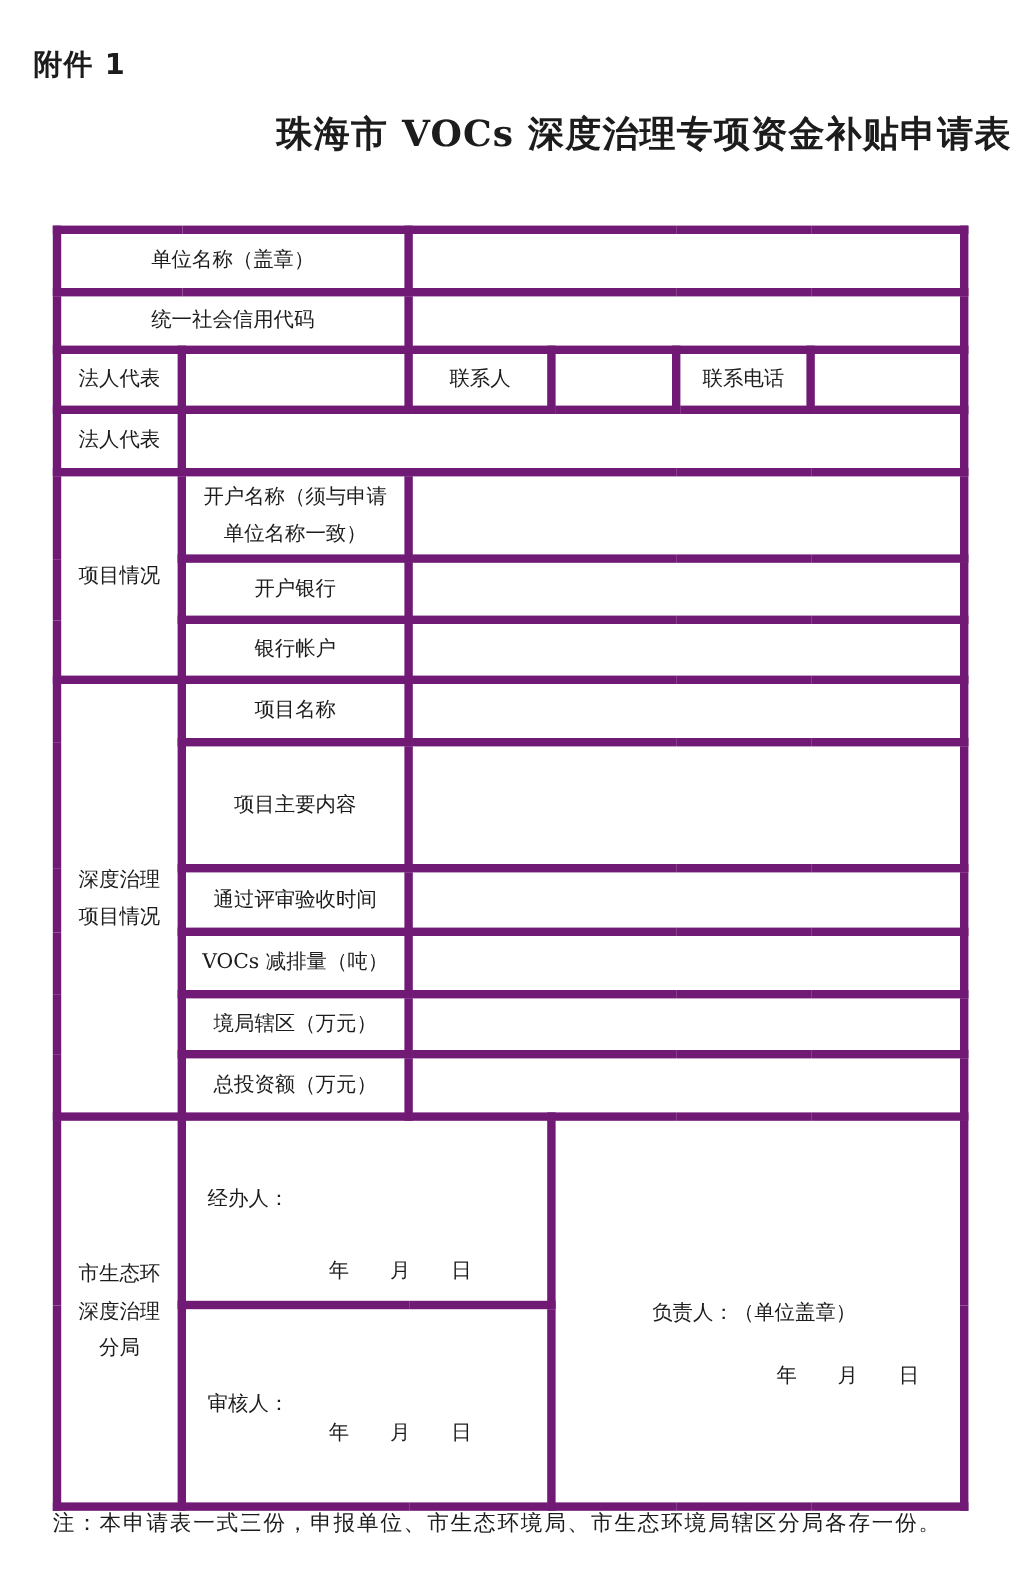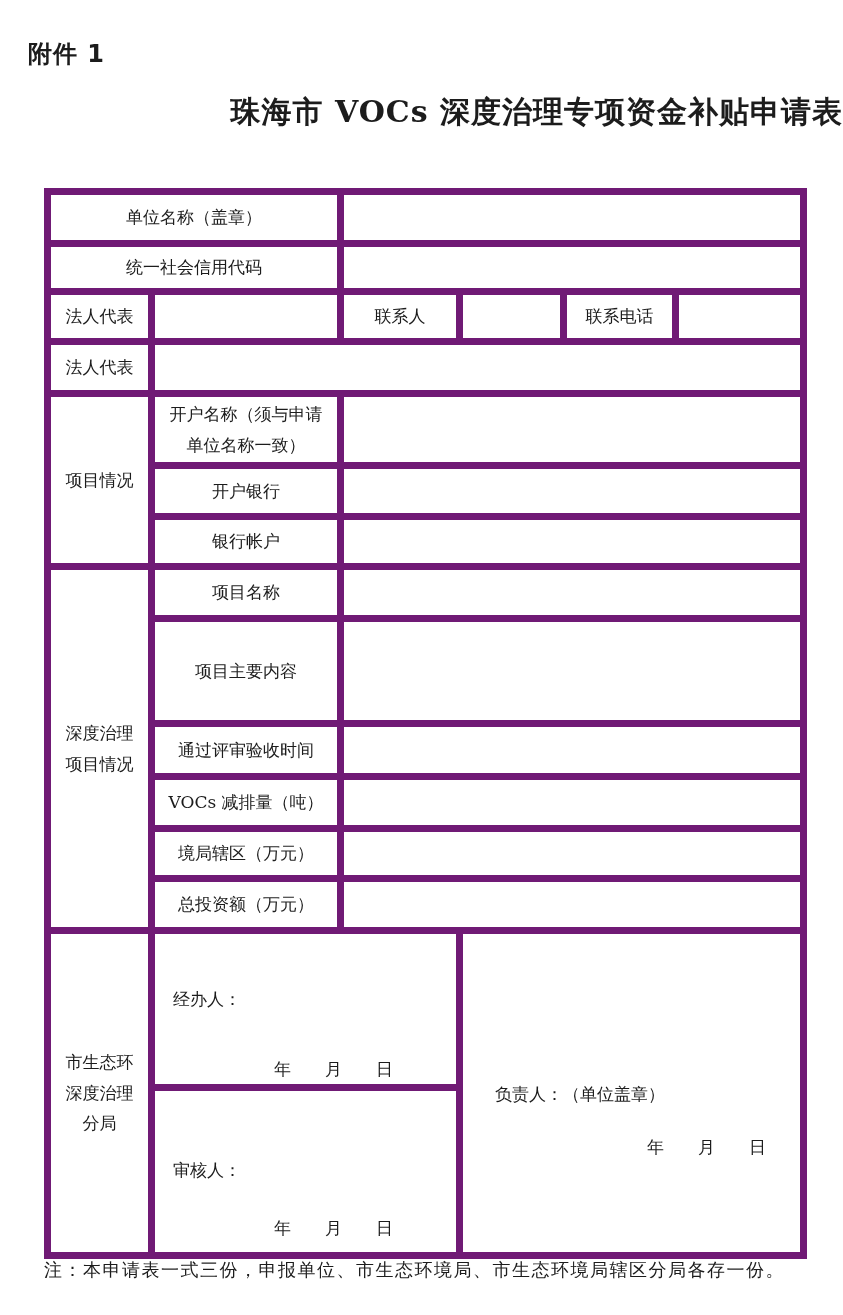--- a/index.html
+++ b/index.html
@@ -43,27 +43,27 @@
   tr.r50  td { height: 50px; margin-left: 16px; }
   tr.r67  td { height: 67px; }
   tr.r51  td { height: 51px; }
   tr.r105 td { height: 105px; }
   tr.r53  td { height: 53px; }
   tr.r150 td { height: 150px; }
   tr.r161 td { height: 161px; }
   
   td.sigcell { padding: 0; vertical-align: top; }
   .cellbox { display: flex; flex-direction: column; width: 100%; }
-  .box-top    { height: 146px; padding-top: 52px; gap: 46px; }
-  .box-bottom { height: 157px; padding-top: 66px; gap: 34px; }
+  .box-top    { height: 146px; padding-top: 52px; gap: 36px; }
+  .box-bottom { height: 157px; padding-top: 66px; }
   .box-resp   { height: 307px; padding-top: 143px; gap: 30px; }
   .sig-name { align-self: flex-start; padding-left: 14px; font-size: 17px; line-height: 1.4; }
   .sig-date { align-self: center; margin-left: 56px; font-size: 17px; line-height: 1.4; }
   .resp-line {
-    display: flex; justify-content: flex-start;
+    display: flex; justify-content: center;
     padding: 0 34px 0 28px; font-size: 17px; line-height: 1.4;
   }
   .resp-date { align-self: flex-end; padding-right: 30px; font-size: 17px; line-height: 1.4; }
   .note {
     position: absolute; left: 44px; top: 1256px; width: 770px;
     font-size: 18px; letter-spacing: 1.5px; line-height: 1.6;
   }
 </style>
 </head>
 <body>

